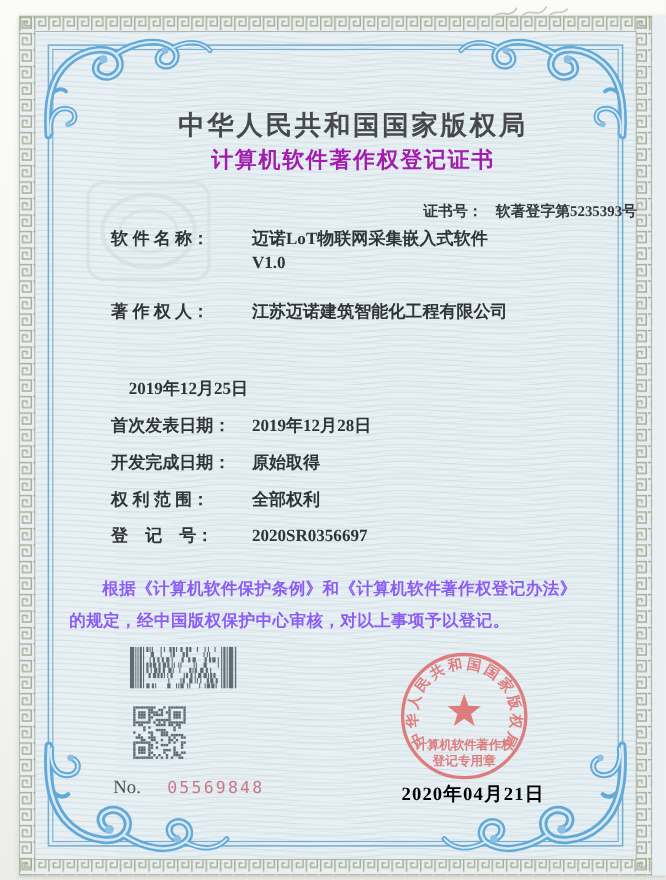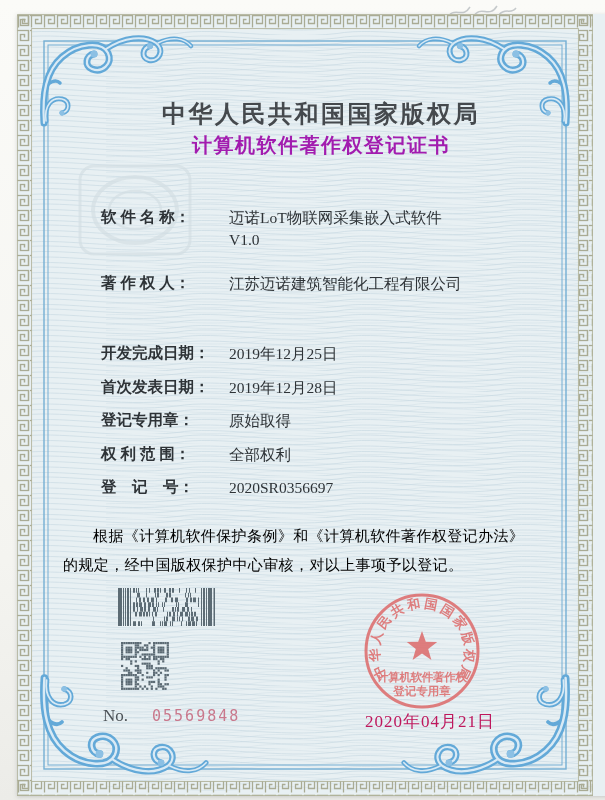--- a/index.html
+++ b/index.html
@@ -20,34 +20,34 @@
   .cert-title{
     position:absolute;left:0;top:118px;width:100%;text-align:center;
     font-size:20px;font-weight:700;letter-spacing:1.5px;color:#a21caf;
   }
   .certno{
     position:absolute;right:46px;top:169px;font-size:13.5px;font-weight:700;color:#33383c;
   }
   .certno .v{margin-left:12px;}
   .frow{position:absolute;left:60px;display:flex;font-size:15.5px;color:#2e3337;margin-left:24px;}
   .flabel{width:112px;font-weight:700;flex:none;}
-  .fval{font-weight:400;margin-left:16px;line-height:22px;}
+  .fval{font-weight:700;margin-left:16px;line-height:22px;}
   .statement{
     position:absolute;left:46px;top:508px;width:466px;
-    font-size:15px;line-height:29px;text-indent:2em;font-weight:400;
-    color:#000000;letter-spacing:.4px;
+    font-size:15px;line-height:29px;text-indent:2em;font-weight:700;
+    color:#8b5cf6;letter-spacing:.4px;
   }
   .serial{position:absolute;left:86px;top:692px;font-size:17px;color:#4c5257;}
   .serial .num{
     font-family:"DejaVu Sans Mono","Liberation Mono",monospace;
     font-size:15px;color:#c9788c;letter-spacing:2px;margin-left:24px;
   }
   .issue-date{
-    position:absolute;left:348px;top:696px;font-size:17px;font-weight:400;
-    color:#be185d;letter-spacing:1px;
+    position:absolute;left:348px;top:696px;font-size:17px;font-weight:700;
+    color:#000000;letter-spacing:1px;
   }
   .barcode,.qr,.seal{position:absolute;}
   .barcode{left:101px;top:574px;}
   .qr{left:104px;top:628px;}
   .seal{left:335px;top:567px;opacity:.84;}
   .pencil{position:absolute;left:440px;top:0;}
 </style>
 </head>
 <body>
 
@@ -119,42 +119,44 @@
 
     <g fill="none" stroke="#d3dee3" opacity="0.65">
       <rect x="63" y="152" width="110" height="88" rx="14" stroke-width="3"></rect>
       <ellipse cx="118" cy="196" rx="42" ry="33" stroke-width="4"></ellipse>
       <ellipse cx="118" cy="196" rx="26" ry="19" stroke-width="2.5"></ellipse>
     </g>
   </svg>
 
   <div class="authority">中华人民共和国国家版权局</div>
   <div class="cert-title">计算机软件著作权登记证书</div>
+  <div class="certno">
+    <span>证书号：</span><span class="v">软著登字第5235393号</span>
+  </div>
 
   <div class="frow" style="top:193px">
     <div class="flabel">软 件 名 称：</div>
     <div class="fval">
       <div>迈诺LoT物联网采集嵌入式软件</div>
       <div>V1.0</div>
     </div>
   </div>
   <div class="frow" style="top:259px">
     <div class="flabel">著 作 权 人：</div>
     <div class="fval">江苏迈诺建筑智能化工程有限公司</div>
   </div>
   <div class="frow" style="top:329px">
-    <div class="flabel">开发完成日期：</div>
     <div class="fval">2019年12月25日</div>
   </div>
   <div class="frow" style="top:363px">
     <div class="flabel">首次发表日期：</div>
     <div class="fval">2019年12月28日</div>
   </div>
   <div class="frow" style="top:396px">
-    <div class="flabel">登记专用章：</div>
+    <div class="flabel">开发完成日期：</div>
     <div class="fval">原始取得</div>
   </div>
   <div class="frow" style="top:430px">
     <div class="flabel">权 利 范 围：</div>
     <div class="fval">全部权利</div>
   </div>
   <div class="frow" style="top:463px">
     <div class="flabel">登　记　号：</div>
     <div class="fval">2020SR0356697</div>
   </div>

